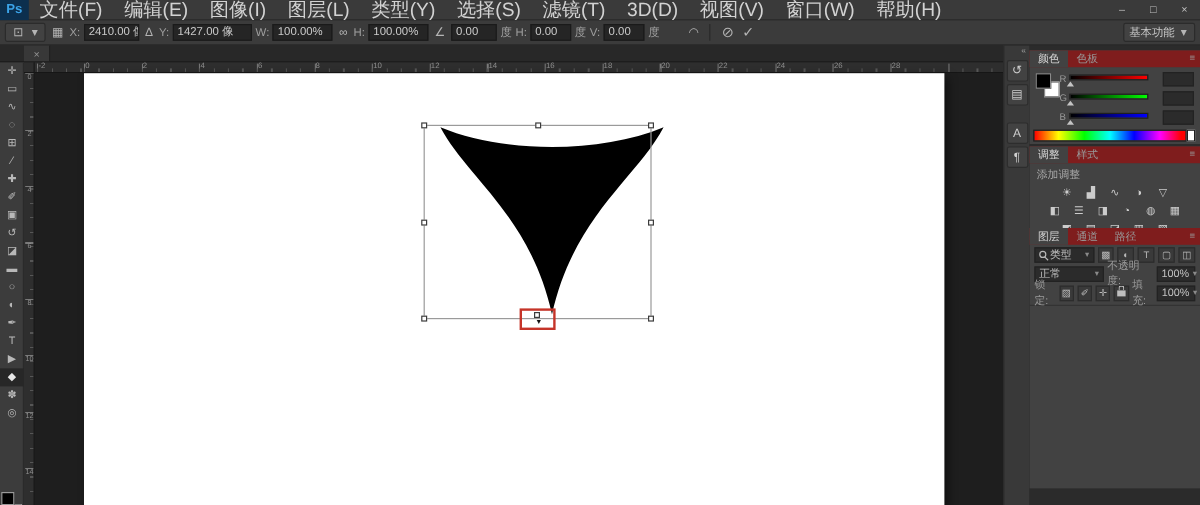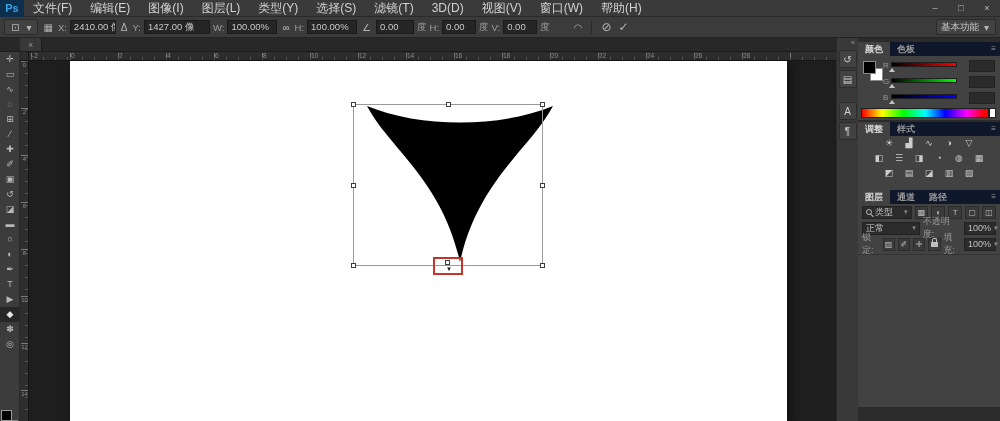--- a/index.html
+++ b/index.html
@@ -2,21 +2,21 @@
 <html><head>
 <meta charset="utf-8">
 <style>
   * { margin:0; padding:0; box-sizing:border-box; font-family:"Liberation Sans","DejaVu Sans",sans-serif; }
   html,body { background:#111; }
   #app { position:relative; width:1000px; height:421px; background:#222; overflow:hidden; color:#c8c8c8; }
 
   
   #menubar { position:absolute; left:0; top:0; width:1000px; height:17px; background:#3a3a3a; border-bottom:1px solid #2a2a2a; display:flex; align-items:center; }
   #ps-logo { width:24px; height:17px; background:#0c2f4e; color:#3ba3e8; font-weight:bold; font-size:11px; text-align:center; line-height:17px; }
-  .menu-item { font-size:12px; color:#d2d2d2; padding:0 9px; line-height:17px; cursor:default; }
+  .menu-item { font-size:16px; color:#d2d2d2; padding:0 9px; line-height:17px; cursor:default; }
   #win-controls { margin-left:auto; display:flex; }
   .win-btn { width:26px; text-align:center; font-size:9px; color:#bdbdbd; line-height:17px; }
 
   
   #optionsbar { position:absolute; left:0; top:17px; width:1000px; height:21px; background:#3b3b3b; border-bottom:1px solid #242424; display:flex; align-items:center; gap:3px; padding:0 4px; font-size:9.5px; }
   .opt-icon { color:#b5b5b5; font-size:10px; padding:0 2px; }
   .opt-label { color:#9f9f9f; }
   .opt-box { background:#252525; border:1px solid #1a1a1a; height:14px; line-height:12px; padding:0 3px; color:#c9c9c9; overflow:hidden; white-space:nowrap; }
   .chip { background:#424242; border:1px solid #2b2b2b; border-radius:2px; height:16px; display:flex; align-items:center; padding:0 4px; gap:3px; }
   .sep { width:1px; height:14px; background:#2a2a2a; margin:0 4px; }
@@ -58,21 +58,21 @@
 
   
   #dock-strip { position:absolute; left:836px; top:38px; width:22px; height:383px; background:#393939; border-left:1px solid #2a2a2a; }
   #dock-collapse { text-align:right; font-size:7px; color:#9a9a9a; padding:1px 3px 2px 0; }
   .dock-btn { width:18px; height:18px; margin:2px auto; background:#424242; border:1px solid #2d2d2d; border-radius:2px; color:#cfcfcf; font-size:10px; text-align:center; line-height:17px; }
   .dock-gap { height:10px; }
 
   
   #panels { position:absolute; left:858px; top:38px; width:142px; height:383px; background:#2b2b2b; }
   .panel { position:absolute; left:0; width:142px; background:#424242; }
-  .phead { height:14px; background:#0f172a; display:flex; align-items:center;font-weight:bold; }
+  .phead { height:14px; background:#7f1d1d; display:flex; align-items:center; }
   .ptab { font-size:9px; line-height:14px; padding:0 7px; color:#989898; }
   .ptab.active { background:#424242; color:#d6d6d6; }
   .pmenu { margin-left:auto; color:#9a9a9a; font-size:8px; line-height:14px; padding-right:4px; }
   .pbody { position:relative; }
 
   
   #fg-color { position:absolute; left:5px; top:5px; width:13px; height:13px; background:#000; border:1px solid #8a8a8a; z-index:2; }
   #bg-color { position:absolute; left:12px; top:12px; width:13px; height:13px; background:#fff; border:1px solid #8a8a8a; }
   .slider-row { position:absolute; left:33px; width:104px; height:12px; }
   .slider-label { position:absolute; left:-8px; top:1px; font-size:8px; color:#9a9a9a; }
@@ -302,20 +302,21 @@
       </div>
     </div>
 
     <div class="panel" style="top:84px;height:78px">
       <div class="phead">
         <span class="ptab active">调整</span>
         <span class="ptab">样式</span>
         <span class="pmenu">≡</span>
       </div>
       <div class="pbody">
+        <div id="adj-hint">添加调整</div>
         <div class="adj-row">
           <span class="adj-btn">☀</span>
           <span class="adj-btn">▟</span>
           <span class="adj-btn">∿</span>
           <span class="adj-btn">◑</span>
           <span class="adj-btn">▽</span>
         </div>
         <div class="adj-row">
           <span class="adj-btn">◧</span>
           <span class="adj-btn">☰</span>

